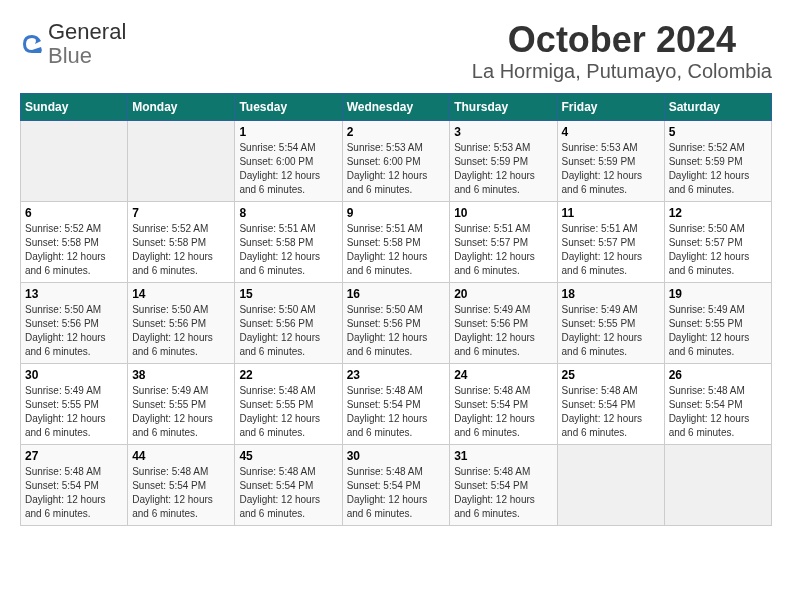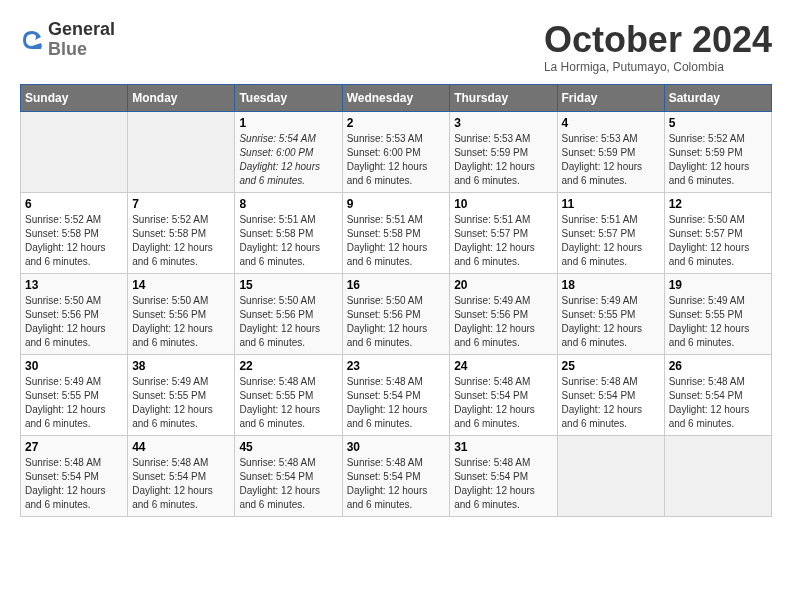--- a/index.html
+++ b/index.html
@@ -15,49 +15,49 @@
       align-items: flex-start;
       justify-content: space-between;
       margin-bottom: 10px;
     }
     .logo {
       display: flex;
       align-items: center;
       gap: 4px;
     }
     .logo-text {
-      font-size: 18px;
-      font-weight: bold;
+      font-size: 22px;
+      font-weight: normal;
       color: #333;
       line-height: 1.1;
     }
     .logo-icon {
       width: 24px;
       height: 24px;
     }
     .title-section {
-      text-align: left;
+      text-align: center;
     }
     .calendar-title {
       font-size: 36px;
       font-weight: bold;
       color: #333;
       line-height: 1.1;
     }
     .calendar-subtitle {
-      font-size: 12px;
+      font-size: 20px;
       color: #555;
     }
     table {
       width: 100%;
       border-collapse: collapse;
       font-size: 11px;
     }
     thead tr th {
-      background-color: #737373;
+      background-color: #0f766e;
       color: #fff;
       padding: 6px 4px;
       text-align: left;
       font-size: 12px;
       font-weight: bold;
       border: 1px solid #2a5fa0;
     }
     tbody tr td {
       border: 1px solid #ccc;
       padding: 4px;
@@ -118,21 +118,21 @@
       <th>Friday</th>
       <th>Saturday</th>
     </tr>
   </thead>
   <tbody id="calendar-body">
   <tr>
         <td class="empty-cell"></td>
         <td class="empty-cell"></td>
         <td>
           <span class="day-number">1</span>
-          <div class="day-info" style="white-space: pre-line; font-style: italic;">Sunrise: 5:54 AM
+          <div class="day-info" style="white-space: pre-line;">Sunrise: 5:54 AM
 Sunset: 6:00 PM
 Daylight: 12 hours
 and 6 minutes.</div>
         </td>
         <td>
           <span class="day-number">2</span>
           <div class="day-info" style="white-space: pre-line;">Sunrise: 5:53 AM
 Sunset: 6:00 PM
 Daylight: 12 hours
 and 6 minutes.</div>

